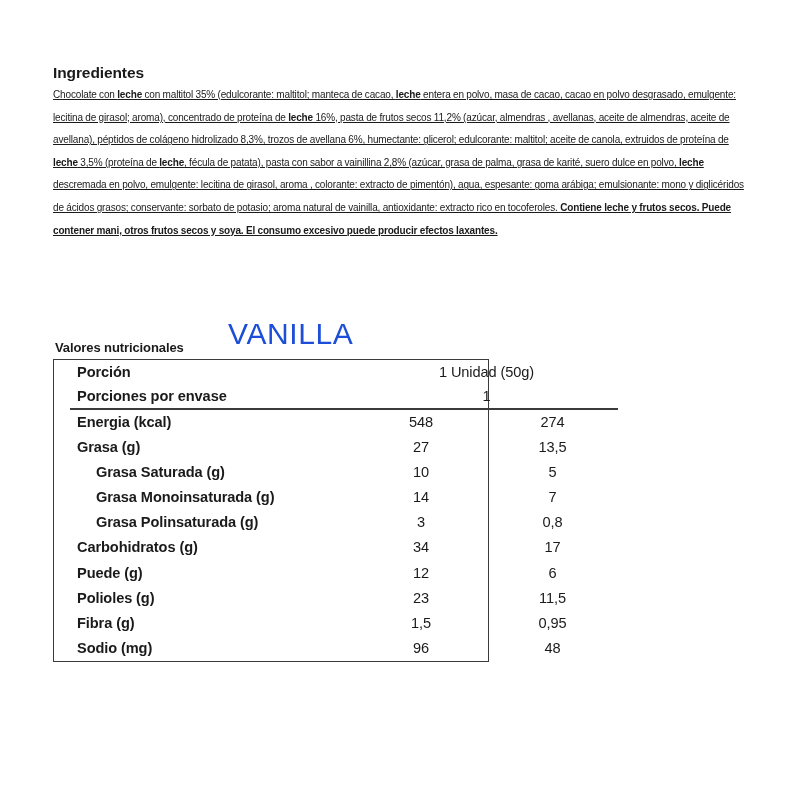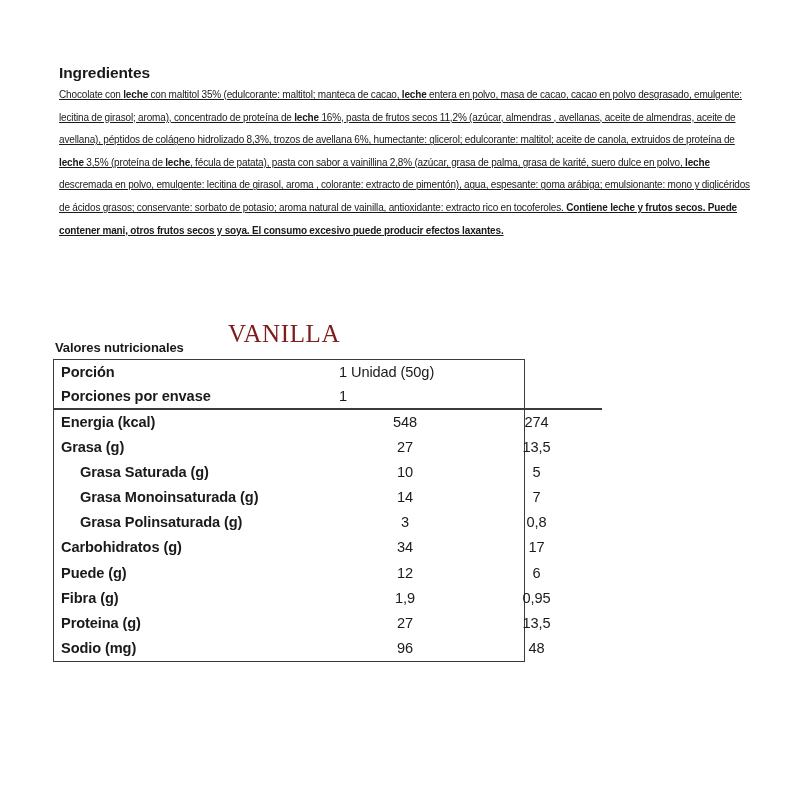--- a/index.html
+++ b/index.html
@@ -12,21 +12,21 @@
     height: 800px;
     position: relative;
     font-family: "Liberation Sans", sans-serif;
     color: #1a1a1a;
     overflow: hidden;
   }
 
   
   #ingredients-section {
     position: absolute;
-    left: 59px;
+    left: 53px;
     top: 62px;
     width: 700px;
   }
   #ingredients-heading {
     font-size: 15.5px;
     font-weight: bold;
     line-height: 21px;
     margin: 0 0 1px 0;
     letter-spacing: -0.1px;
   }
@@ -40,48 +40,49 @@
   }
   #ingredients-body b {
     font-weight: bold;
   }
 
   
   #flavor-name {
     position: absolute;
     left: 228px;
     top: 320px;
-    font-family: Liberation Serif, serif;
-    font-size: 25px;
+    font-family: Liberation Sans, sans-serif;
+    font-size: 30px;
     font-weight: 400;
     letter-spacing: 0.6px;
-    color: #7f1d1d;
+    color: #1d4ed8;
     line-height: 28px;
   }
 
   
   #nutrition-caption {
     position: absolute;
     left: 55px;
     top: 339px;
     font-size: 13px;
     font-weight: bold;
     letter-spacing: -0.1px;
     line-height: 18px;
   }
 
   
   #nutrition-table {
     position: absolute;
     left: 53px;
     top: 359px;
-    width: 472px;
+    width: 436px;
     border: 1.6px solid #3b3b3b;
     box-sizing: border-box;
     background: #fff;
+    padding-left: 16px;
   }
   .ntable {
     width: 100%;
     border-collapse: collapse;
     table-layout: fixed;
     font-size: 14.6px;
   }
   .ntable td {
     padding: 0;
     vertical-align: middle;
@@ -95,20 +96,21 @@
   
   .serving-row td {
     height: 24px;
     line-height: 24px;
   }
   .serving-label {
     font-weight: bold;
     padding-left: 7px !important;
   }
   .serving-value {
+    text-align: center;
     font-weight: normal;
   }
 
   
   .band-divider td {
     border-top: 1.6px solid #3b3b3b;
     height: 0;
     padding: 0;
     font-size: 0;
     line-height: 0;
@@ -211,28 +213,28 @@
           <td class="cell-label">Carbohidratos (g)</td>
           <td class="cell-val">34</td>
           <td class="cell-val">17</td>
         </tr>
         <tr class="data-row">
           <td class="cell-label">Puede (g)</td>
           <td class="cell-val">12</td>
           <td class="cell-val">6</td>
         </tr>
         <tr class="data-row">
+          <td class="cell-label">Polioles (g)</td>
+          <td class="cell-val">23</td>
+          <td class="cell-val">11,5</td>
+        </tr>
+        <tr class="data-row">
           <td class="cell-label">Fibra (g)</td>
-          <td class="cell-val">1,9</td>
+          <td class="cell-val">1,5</td>
           <td class="cell-val">0,95</td>
-        </tr>
-        <tr class="data-row">
-          <td class="cell-label">Proteina (g)</td>
-          <td class="cell-val">27</td>
-          <td class="cell-val">13,5</td>
         </tr>
         <tr class="data-row">
           <td class="cell-label">Sodio (mg)</td>
           <td class="cell-val">96</td>
           <td class="cell-val">48</td>
         </tr>
       </tbody>
   </table>
 </div>
 

